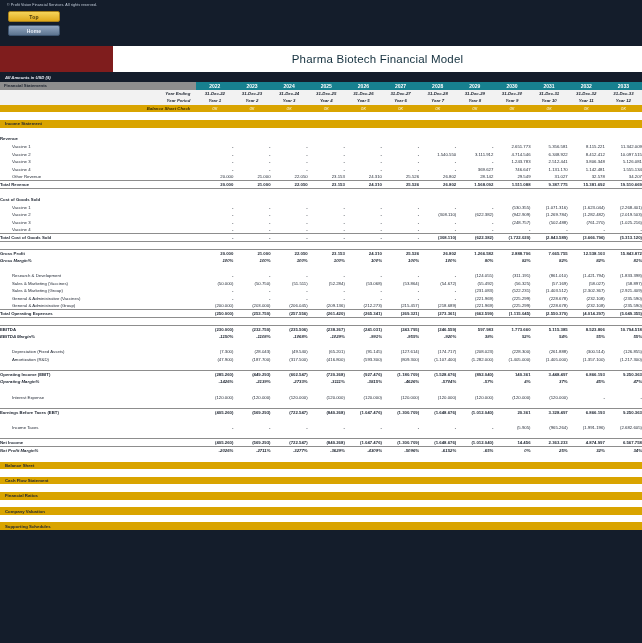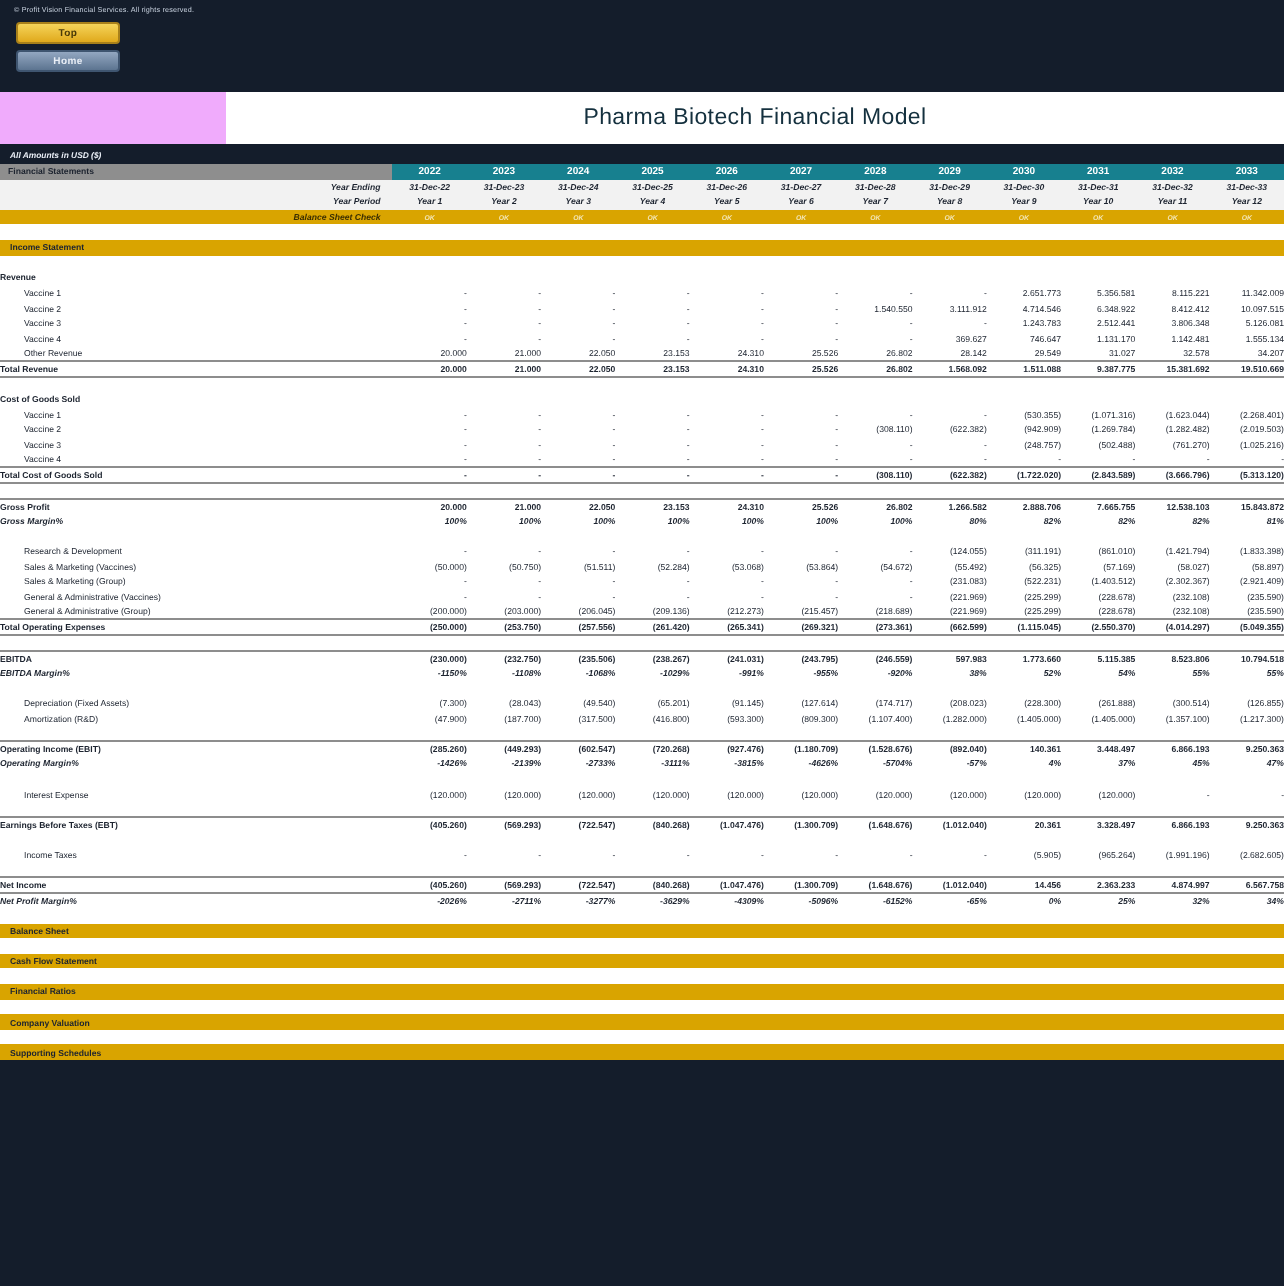--- a/index.html
+++ b/index.html
@@ -26,21 +26,21 @@
     border: 1px solid #a8801a; color:#4a3a08;
   }
   .navbtn.home {
     background: linear-gradient(#8fa3bd,#5d7governor);
     background: linear-gradient(#93a7c1,#5c7characters);
     background: linear-gradient(#93a7c1,#5c7490);
     border: 1px solid #3f5570; color:#e9eef6;
   }
 
   
-  .titlewrap { position:relative; background:#f0abfc; height: 26px; }
+  .titlewrap { position:relative; background:#7f1d1d; height: 26px; }
   .titlebox {
     position:absolute; left:113px; top:0px; right:0; height:26px;
     background:#ffffff; display:flex; align-items:center; justify-content:center;
   }
   .title { font-size: 11.5px; color:#14303e; letter-spacing:.2px; }
 
   .amounts { font-size:4.2px; font-weight:bold; color:#e9eef6; padding:3px 0 2px 5px; font-style:italic;}
 
   
   .sheet { background:#ffffff; }

